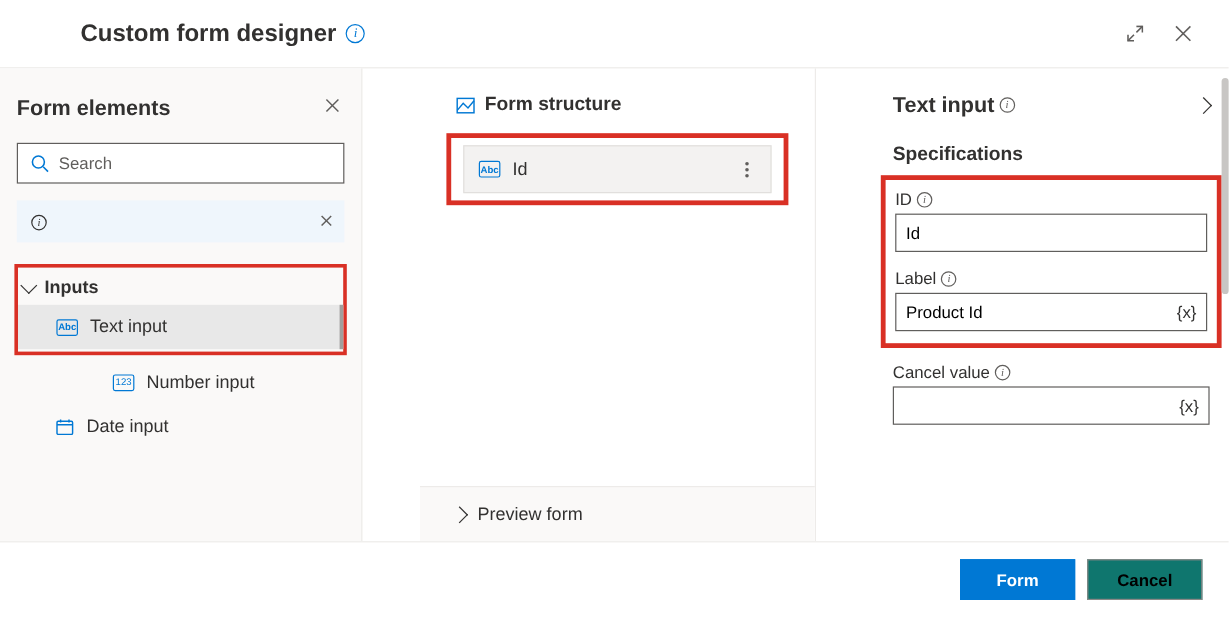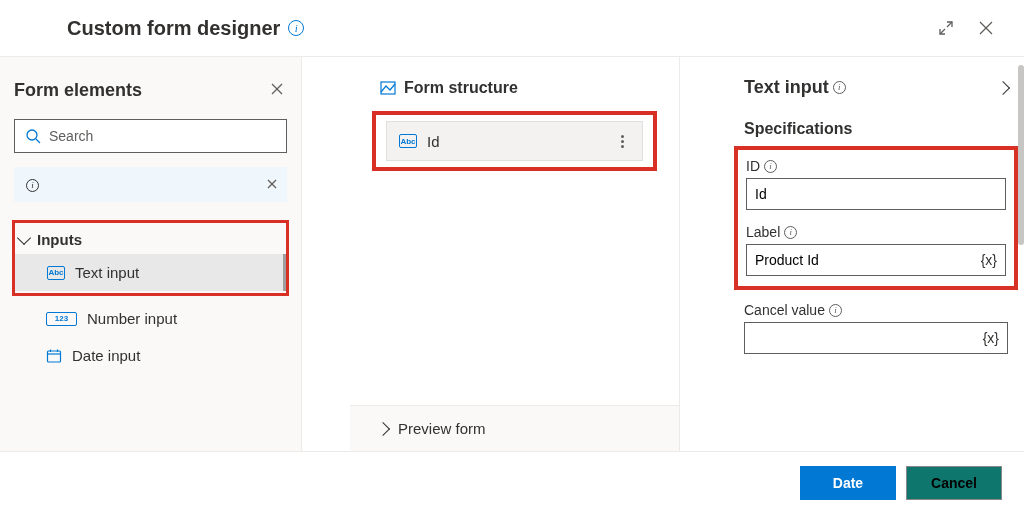--- a/index.html
+++ b/index.html
@@ -193,26 +193,27 @@
     border: 1px solid #0078d4;
     color: #0078d4;
     font-size: 8px;
     font-weight: 600;
     border-radius: 2px;
   }
   .num-icon {
     display: inline-flex;
     align-items: center;
     justify-content: center;
-    width: 31px; height: 14px;
+    width: 18px; height: 14px;
     border: 1px solid #0078d4;
     color: #0078d4;
     font-size: 8px;
-    font-weight: 700;
+    font-weight: 400;
     border-radius: 2px;
+    margin-left: 48px;
   }
   .date-icon {
     width: 16px; height: 16px;
     position: relative;
     color: #0078d4;
   }
   
   .mid-header {
     display: flex;
     align-items: center;
@@ -496,15 +497,15 @@
     </div>
     <div class="field-input">
       <input type="text" value="" style="">
       <span class="fx">{x}</span>
     </div>
   </div>
 
 </div>
 
 <div class="footer">
-  <button class="btn btn-primary">Date</button>
+  <button class="btn btn-primary">Form</button>
   <button class="btn">Cancel</button>
 </div>
 
 </body></html>

